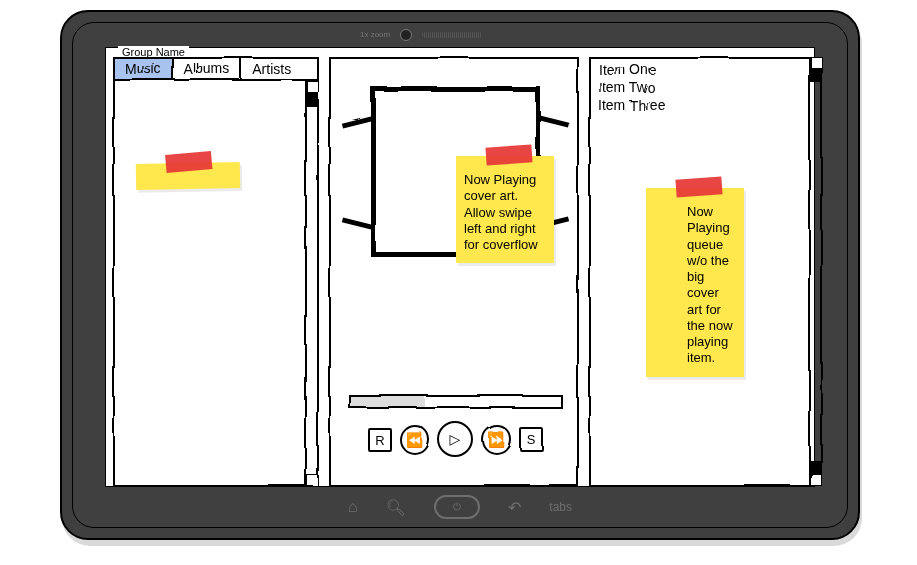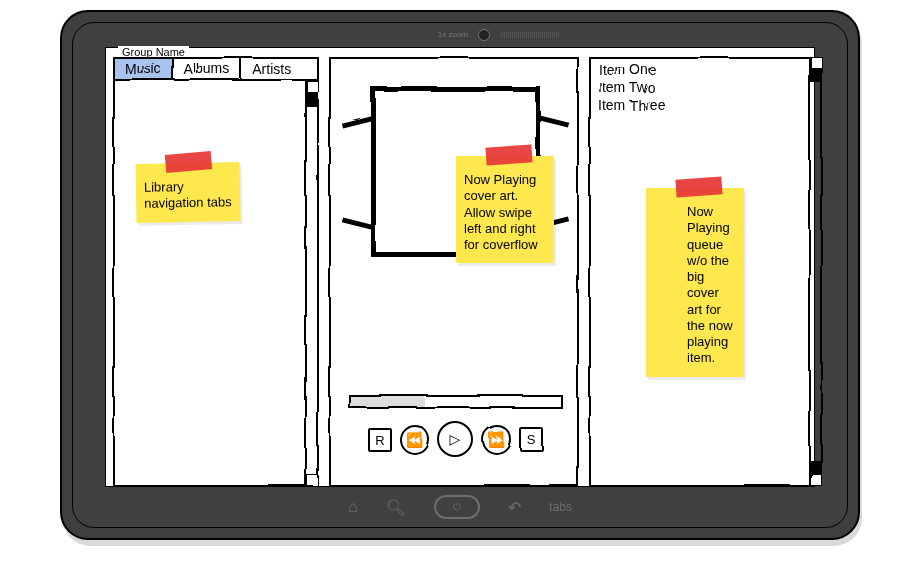--- a/index.html
+++ b/index.html
@@ -25,21 +25,21 @@
     left: 10px; top: 10px; right: 10px; bottom: 10px;
     background: #404040;
     border: 1px solid #000;
     border-radius: 22px;
   }
   
   .top-hw {
     position: absolute;
     top: 4px; left: 50%; transform: translateX(-50%);
     width: 200px; height: 16px;
-    display: flex; align-items: center; justify-content: flex-end; gap: 10px;
+    display: flex; align-items: center; justify-content: flex-start; gap: 10px;
   }
   .zoom-label { color: #777; font-size: 8px; font-family: sans-serif; text-align: right; line-height: 1; }
   .camera { width: 12px; height: 12px; border-radius: 50%; background: #222; border: 1px solid #777; }
   .speaker { width: 60px; height: 6px; border-radius: 3px; background: repeating-linear-gradient(90deg,#555,#555 1px,#3f3f3f 1px,#3f3f3f 2px); }
   
   .bottom-hw {
     position: absolute;
     bottom: 6px; left: 50%; transform: translateX(-50%);
     width: 400px; height: 28px;
     display: flex; align-items: center; justify-content: center; gap: 28px;
@@ -270,21 +270,20 @@
           <div class="right-scrollbar">
             <div class="sb-arrow up"></div>
             <div class="sb-thumb top"></div>
             <div class="sb-thumb bottom"></div>
             <div class="sb-arrow down"></div>
           </div>
         </div>
 
         <div class="sticky left-note">
           <div class="tape"></div>
-          <span>Library navigation tabs</span>
         </div>
         <div class="sticky wide center-note">
           <div class="tape"></div>
           <span>Now Playing cover art. Allow swipe left and right for coverflow</span>
         </div>
         <div class="sticky wide right-note">
           <div class="tape"></div>
           <span>Now Playing queue w/o the big cover art for the now playing item.</span>
         </div>
 

